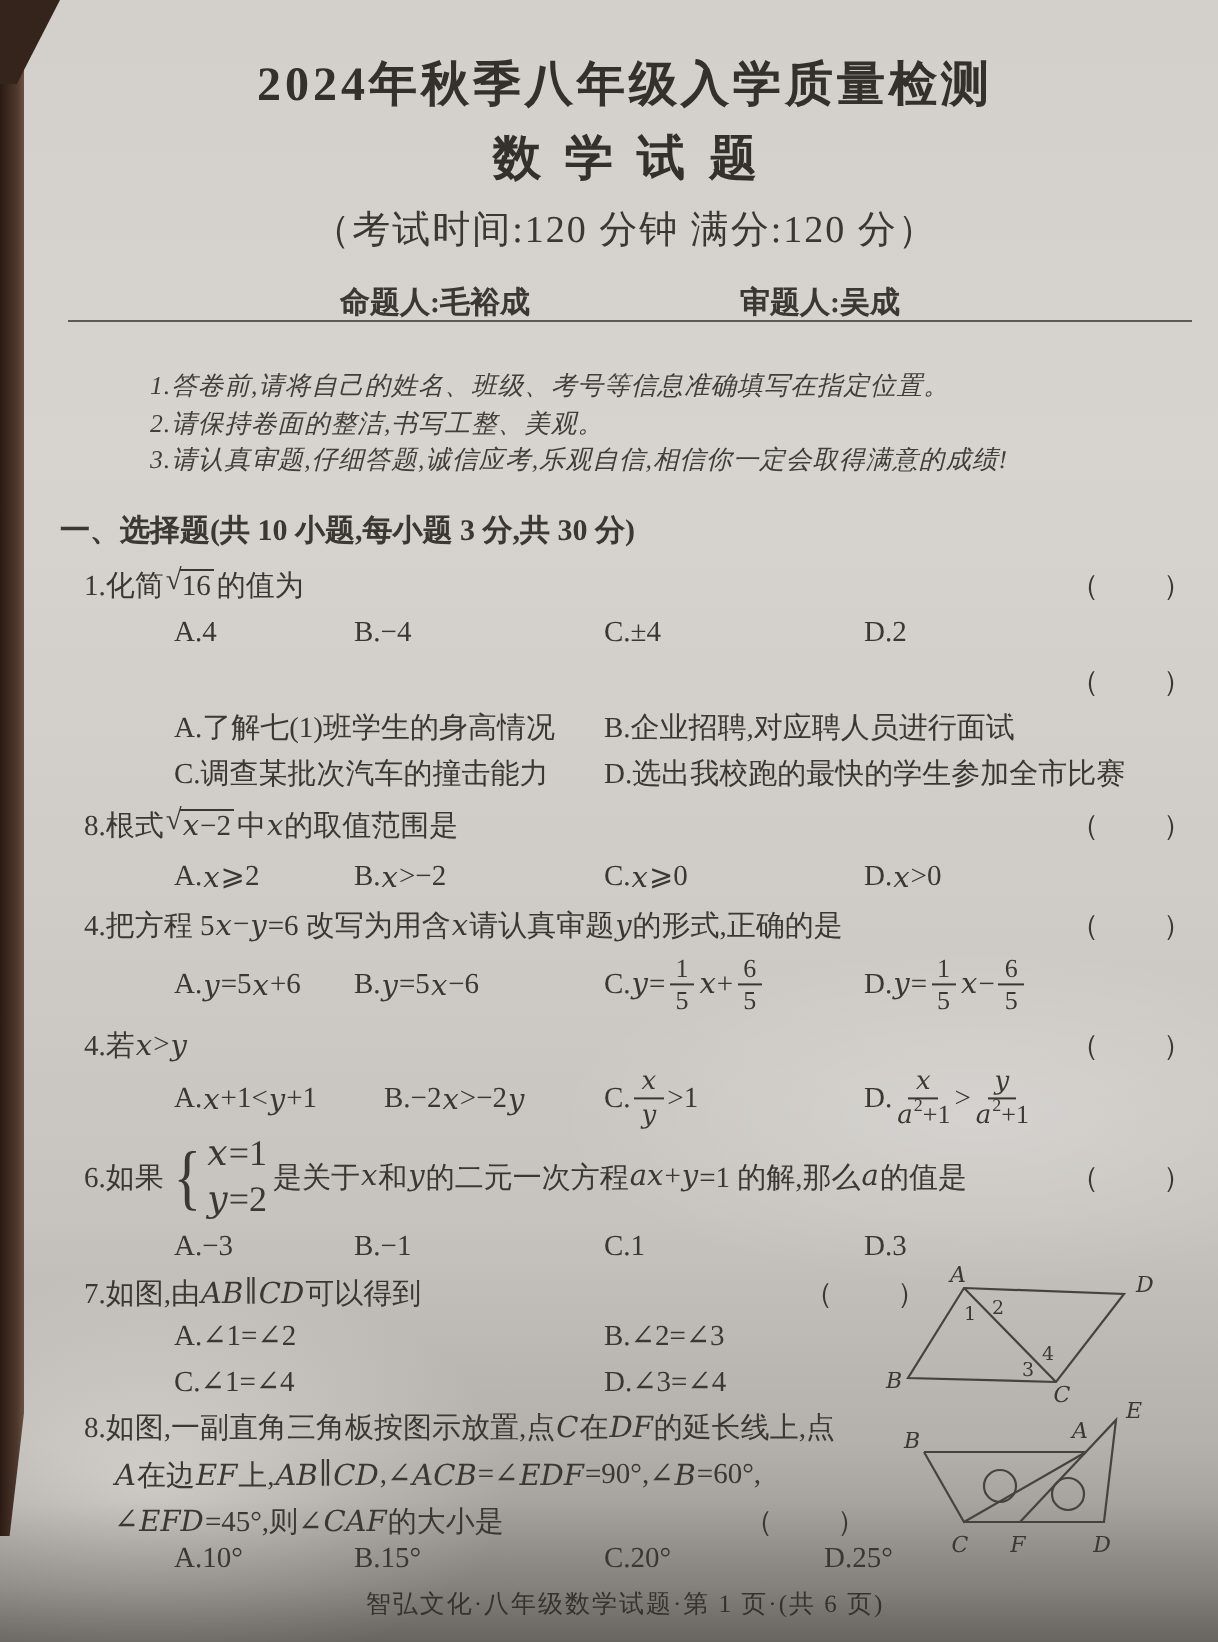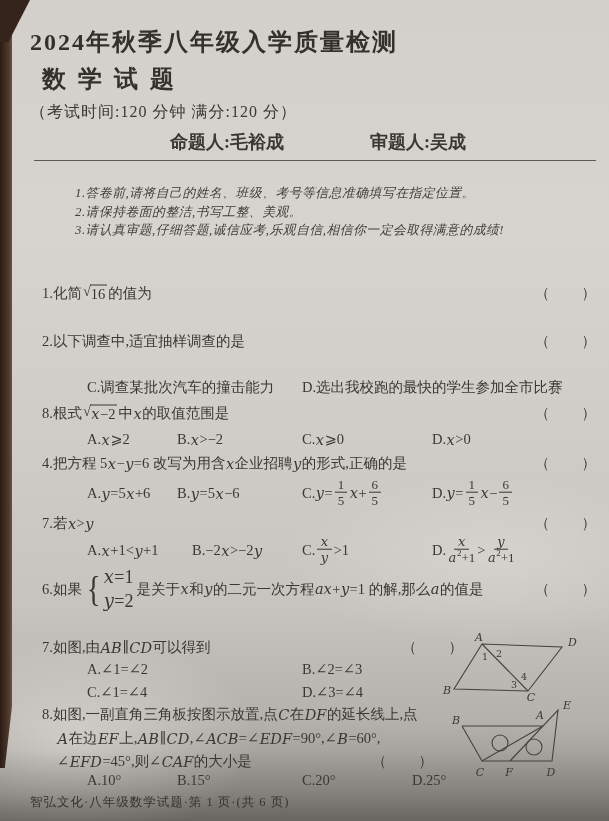--- a/index.html
+++ b/index.html
@@ -27,26 +27,26 @@
     position:absolute; left:0; top:0; width:30px; height:42px;
     background:#35241b;
     clip-path:polygon(0 0, 100% 0, 28% 100%, 0 100%);
   }
   .shade-bottom {
     position:absolute; left:0; bottom:0; width:100%; height:70px; pointer-events:none;
     background:linear-gradient(180deg, rgba(60,54,48,0) 0%, rgba(60,54,48,.18) 60%, rgba(50,45,40,.35) 100%);
   }
 
   .row { position:absolute; left:30px; width:565px; }
-  .centered { text-align:left; }
+  .centered { text-align:center; }
 
   .title1 { top:26px; height:32px; font-size:24px; font-weight:bold; letter-spacing:2px; color:#34302c; }
   .title2 { top:63px; height:32px; font-size:24px; font-weight:bold; letter-spacing:12px; text-indent:12px; color:#34302c; }
-  .info   { top:102px; height:22px; font-size:16px; letter-spacing:1px; }
-  .persons{ top:130px; height:24px; font-size:18px; font-weight:bold; }
+  .info   { top:102px; height:22px; font-size:19px; letter-spacing:1px; }
+  .persons{ top:142px; height:24px; font-size:15px; font-weight:bold; }
   .person-setter  { position:absolute; left:140px; }
   .person-reviewer{ position:absolute; left:340px; }
   .hr { position:absolute; top:160px; left:34px; width:562px; border-top:1.3px solid #5d5955; }
 
   .notice-head { top:164px; height:20px; font-size:15px; font-weight:bold; left:38px; }
   .notice-item { height:19px; font-size:12.8px; left:75px; font-style:italic; color:#413d39; letter-spacing:.5px; }
 
   .section-head { top:256px; height:22px; font-size:15px; font-weight:bold; }
 
   .qrow { position:absolute; left:42px; width:565px; }
@@ -95,38 +95,46 @@
   <div class="row persons">
     <span class="person-setter">命题人:毛裕成</span>
     <span class="person-reviewer">审题人:吴成</span>
   </div>
   <div class="hr"></div>
 
   <div class="row notice-item" style="top:185px">1.答卷前,请将自己的姓名、班级、考号等信息准确填写在指定位置。</div>
   <div class="row notice-item" style="top:204px">2.请保持卷面的整洁,书写工整、美观。</div>
   <div class="row notice-item" style="top:222px">3.请认真审题,仔细答题,诚信应考,乐观自信,相信你一定会取得满意的成绩!</div>
 
+  <div class="row section-head">一、选择题(共 10 小题,每小题 3 分,共 30 分)</div>
 
   <div class="qrow" style="top:281px;height:24px">
     <span class="stem">
         <span>1.化简</span>
         <span class="sqrt">
           <span class="rad">√</span>
           <span class="vinc"><span>16</span></span>
         </span>
         <span> 的值为</span>
       </span>
     <span class="brk">（　　）</span>
   </div>
+  <div class="qrow" style="top:306px;height:22px">
+    <span class="opt oa">A.4</span>
+    <span class="opt ob">B.−4</span>
+    <span class="opt oc">C.±4</span>
+    <span class="opt od">D.2</span>
+  </div>
 
   <div class="qrow" style="top:330px;height:22px">
-    <span class="stem">
-        <span>2.以下调查中,适宜抽样调查的是</span>
-      </span>
-    <span class="brk">（　　）</span>
+    <span class="brk">（　　）</span>
+  </div>
+  <div class="qrow" style="top:353px;height:22px">
+    <span class="opt oa">A.了解七(1)班学生的身高情况</span>
+    <span class="opt oc">B.企业招聘,对应聘人员进行面试</span>
   </div>
   <div class="qrow" style="top:376px;height:22px">
     <span class="opt oa">C.调查某批次汽车的撞击能力</span>
     <span class="opt oc">D.选出我校跑的最快的学生参加全市比赛</span>
   </div>
 
   <div class="qrow" style="top:400px;height:26px">
     <span class="stem">
         <span>8.根式</span>
         <span class="sqrt">
@@ -163,21 +171,21 @@
   </div>
 
   <div class="qrow" style="top:452px;height:22px">
     <span class="stem">
         <span>4.把方程 5</span>
         <i class="v">x</i>
         <span>−</span>
         <i class="v">y</i>
         <span>=6 改写为用含 </span>
         <i class="v">x</i>
-        <span> 企业招聘 </span>
+        <span> 请认真审题 </span>
         <i class="v">y</i>
         <span> 的形式,正确的是</span>
       </span>
     <span class="brk">（　　）</span>
   </div>
   <div class="qrow" style="top:474px;height:38px">
     <span class="opt oa">
         <span>A.</span>
         <i class="v">y</i>
         <span>=5</span>
@@ -218,21 +226,21 @@
         <span>−</span>
         <span class="frac">
           <span class="fr-n"><span>6</span></span>
           <span class="fr-d"><span>5</span></span>
         </span>
       </span>
   </div>
 
   <div class="qrow" style="top:512px;height:22px">
     <span class="stem">
-        <span>7.若 </span>
+        <span>4.若 </span>
         <i class="v">x</i>
         <span>&gt;</span>
         <i class="v">y</i>
       </span>
     <span class="brk">（　　）</span>
   </div>
   <div class="qrow" style="top:530px;height:40px">
     <span class="opt oa">
         <span>A.</span>
         <i class="v">x</i>
@@ -284,20 +292,26 @@
         <i class="v">y</i>
         <span> 的二元一次方程 </span>
         <i class="v">ax</i>
         <span>+</span>
         <i class="v">y</i>
         <span>=1 的解,那么 </span>
         <i class="v">a</i>
         <span> 的值是</span>
       </span>
     <span class="brk">（　　）</span>
+  </div>
+  <div class="qrow" style="top:613px;height:22px">
+    <span class="opt oa">A.−3</span>
+    <span class="opt ob">B.−1</span>
+    <span class="opt oc">C.1</span>
+    <span class="opt od">D.3</span>
   </div>
 
   <div class="qrow" style="top:636px;height:22px">
     <span class="stem">
         <span>7.如图,由 </span>
         <i class="v">AB</i>
         <span>∥</span>
         <i class="v">CD</i>
         <span> 可以得到</span>
       </span>

